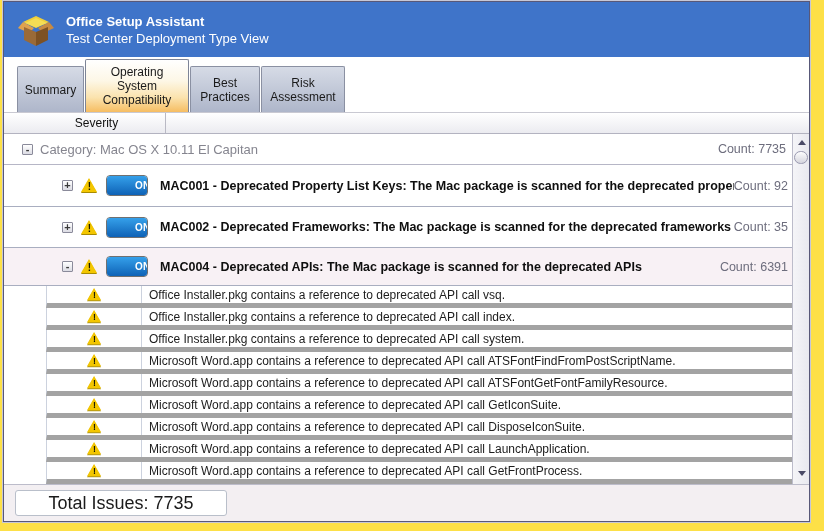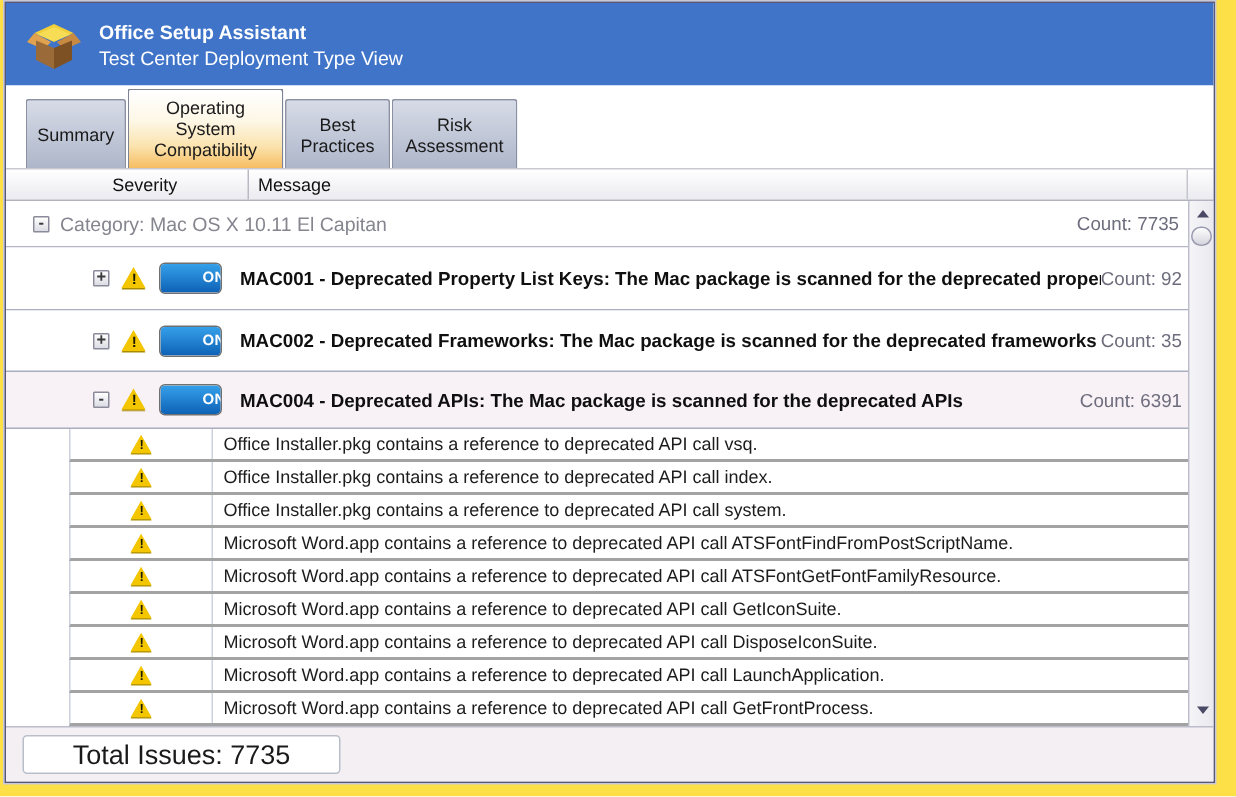--- a/index.html
+++ b/index.html
@@ -62,21 +62,21 @@
   .warn::after { content:"!"; position:absolute; left:0; right:0; top:3px; text-align:center;
                  font-size:10px; font-weight:bold; color:#1a1a00; }
 
   .toggle { width:42px; height:21px; flex:0 0 42px; margin-left:8px; display:flex;
             border:1px solid #707070; border-radius:4px; overflow:hidden; background:#fff;
             box-shadow:inset 0 0 0 1px #f2f2f2; cursor:pointer; }
   .toggle-on { flex:0 0 24px; background:linear-gradient(#35a0ea,#0e62b6); color:#fff; font-weight:bold;
                font-size:10px; display:flex; align-items:center; justify-content:center; letter-spacing:.3px;padding-left:28px; }
   .toggle-knob { flex:1; background:linear-gradient(#f7f7f7,#c3c3c3); border-left:1px solid #8f8f8f; border-radius:0 3px 3px 0; }
 
-  .issue-row { display:flex; height:22px; margin-left:42px; border-left:1px solid #ccd2de; border-bottom:2px solid #a3a3a3; background:#ffffff; }
+  .issue-row { display:flex; height:22px; margin-left:42px; border-left:1px solid #ccd2de; border-bottom:5px solid #a3a3a3; background:#ffffff; }
   .sev-cell { width:95px; flex:0 0 95px; border-right:1px solid #ccd2de; display:flex; align-items:center; justify-content:center; }
   .sev-cell .warn { transform:scale(.88); }
   .msg-cell { flex:1; display:flex; align-items:center; padding-left:7px; font-size:12px; color:#1c1c1c;
               white-space:nowrap; overflow:hidden; }
 
   
   .vscroll { position:absolute; top:0; right:0; bottom:0; width:17px;
              background:linear-gradient(90deg,#f5f5f8,#e9e9ef); border-left:1px solid #bcbcca; }
   .sbtn { position:absolute; left:0; width:17px; height:17px; display:flex; align-items:center; justify-content:center; cursor:pointer; }
   .sbtn.up { top:0; } .sbtn.down { bottom:2px; }
@@ -114,21 +114,20 @@
 
     <div class="tabbar">
       <div class="tab tab-summary">Summary</div>
       <div class="tab tab-osc active">Operating System Compatibility</div>
       <div class="tab tab-best">Best Practices</div>
       <div class="tab tab-risk">Risk Assessment</div>
     </div>
 
     <div class="colhdr">
       <div class="sev">Severity</div>
-      <div class="msg">Message</div>
     </div>
 
     <div class="content">
       <div class="rows">
 
         <div class="cat-row">
           <span class="expander">-</span>
           <span class="cat-label">Category: Mac OS X 10.11 El Capitan</span>
           <span class="count">Count: 7735</span>
         </div>

